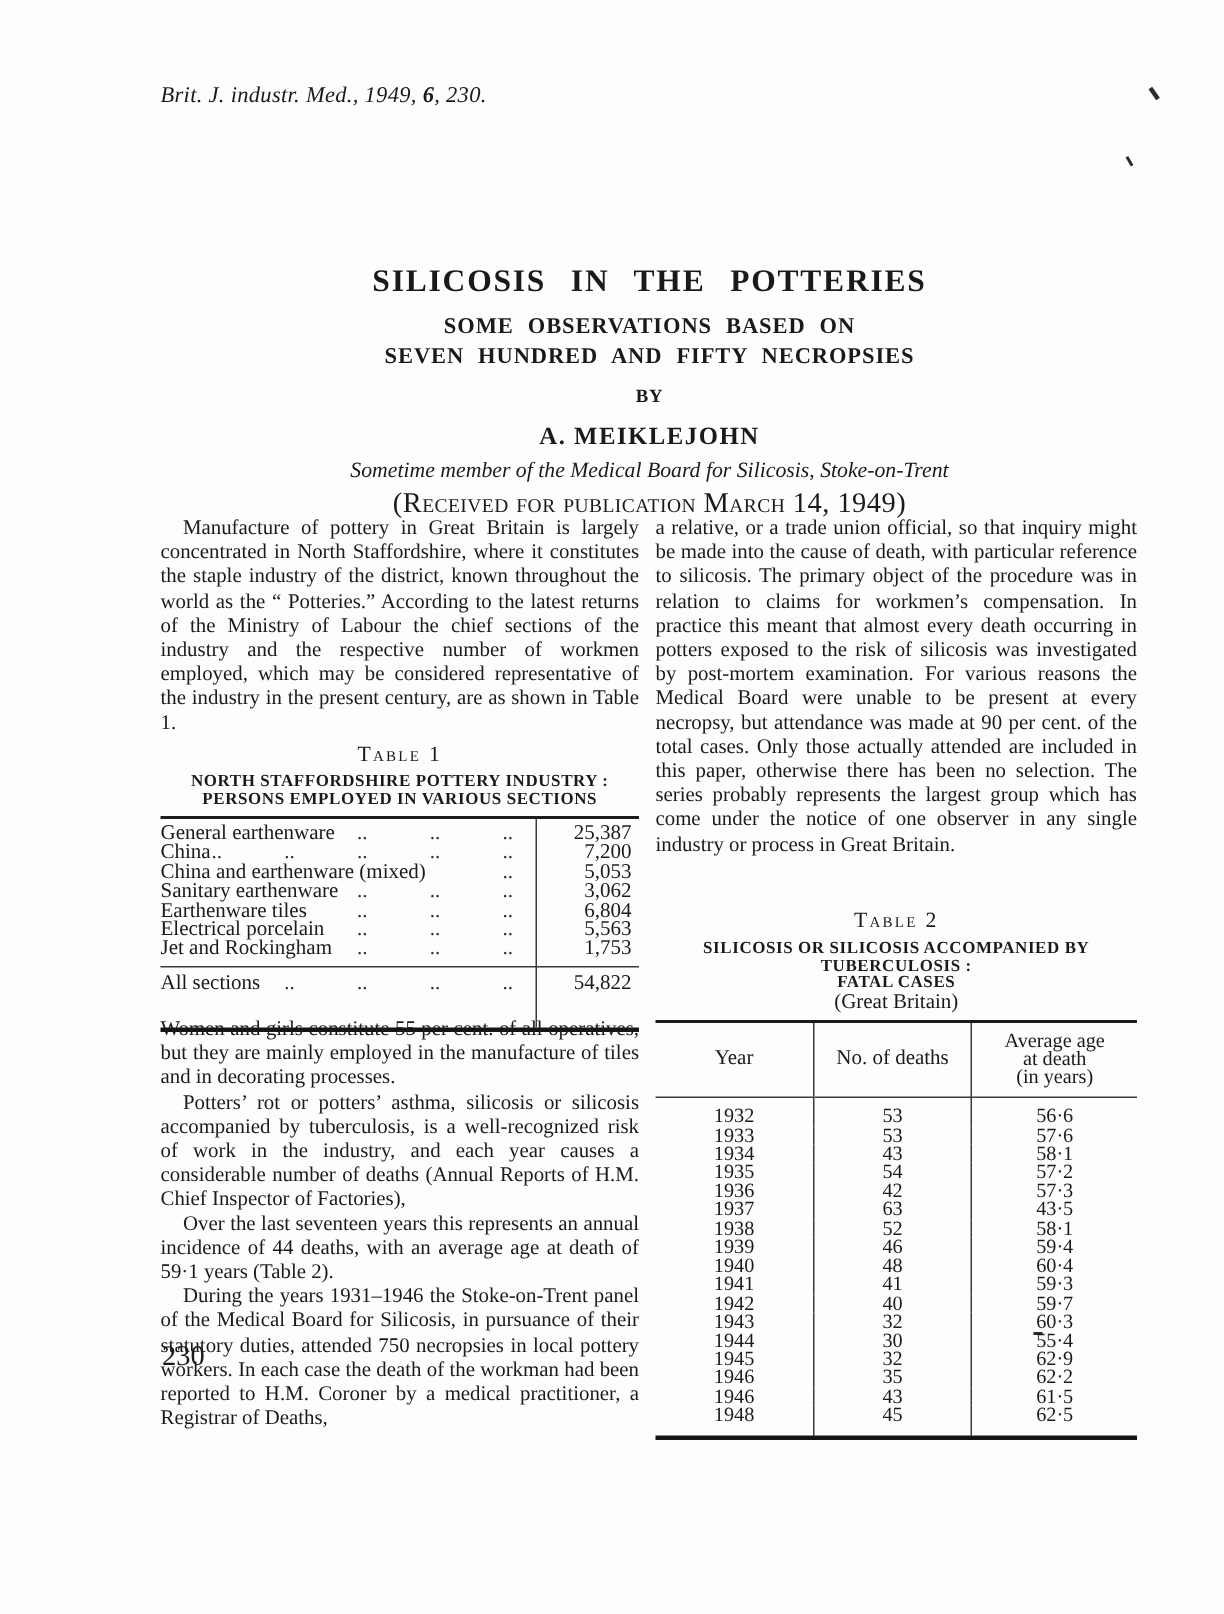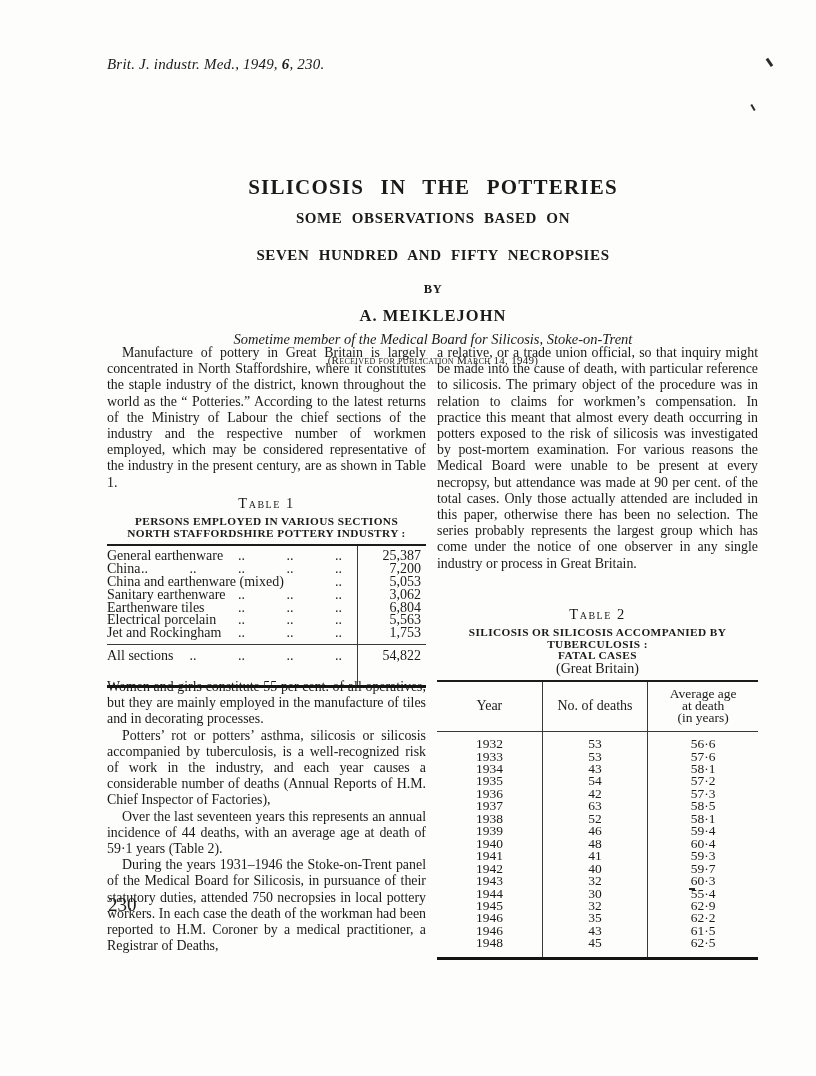--- a/index.html
+++ b/index.html
@@ -23,27 +23,27 @@
   
   .title-block{
     position:absolute;left:83px;top:175px;width:700px;text-align:center;
   }
   .main-title{
     font-size:21px;font-weight:bold;letter-spacing:1.2px;word-spacing:10px;
     line-height:24px;margin:0;
   }
   .subtitle{
     font-size:15px;font-weight:bold;letter-spacing:.6px;word-spacing:5px;
-    line-height:20px;margin:17px;
+    line-height:20px;margin:0;
   }
   .subtitle.first{margin-top:9px;}
   .by-line{font-size:12.5px;font-weight:bold;margin-top:9px;line-height:15px;letter-spacing:.5px;}
   .author{font-size:16.5px;font-weight:bold;letter-spacing:1px;margin-top:8px;line-height:21px;}
   .affiliation{font-size:14.5px;font-style:italic;margin-top:4px;line-height:19px;}
-  .received{font-size:11px;font-variant:small-caps;margin-top:3px;line-height:17px;letter-spacing:.3px;}
+  .received{font-size:19px;font-variant:small-caps;margin-top:3px;line-height:17px;letter-spacing:.3px;}
 
   
   .col{
     position:absolute;width:319px;
     font-size:13.9px;line-height:16.2px;
     text-align:justify;
   }
   .col p{margin:0;}
   .col p.indent{text-indent:15px;}
   #left-col-top{left:107px;top:345px;}
@@ -128,22 +128,22 @@
     <div class="affiliation">Sometime member of the Medical Board for Silicosis, Stoke-on-Trent</div>
     <div class="received">(Received for publication March 14, 1949)</div>
   </div>
 
   <div class="col" id="left-col-top">
     <p class="indent">Manufacture of pottery in Great Britain is largely concentrated in North Staffordshire, where it constitutes the staple industry of the district, known throughout the world as the “ Potteries.” According to the latest returns of the Ministry of Labour the chief sections of the industry and the respective number of workmen employed, which may be considered representative of the industry in the present century, are as shown in Table 1.</p>
   </div>
 
   <div class="table1-block">
     <div class="tbl-caption">Table 1</div>
+    <div class="tbl-head">NORTH STAFFORDSHIRE POTTERY INDUSTRY :</div>
     <div class="tbl-head">PERSONS EMPLOYED IN VARIOUS SECTIONS</div>
-    <div class="tbl-head">NORTH STAFFORDSHIRE POTTERY INDUSTRY :</div>
     <div class="t1">
       <div class="t1-vrule"></div>
       <div class="t1-row">
         <span class="t1-lbl">General earthenware</span>
           <span class="t1-dots">.. .. ..</span>
           <span class="t1-val">25,387</span>
       </div>
       <div class="t1-row">
         <span class="t1-lbl">China</span>
           <span class="t1-dots">.. .. .. .. ..</span>
@@ -233,21 +233,21 @@
             <td class="c3">57·2</td>
           </tr>
         <tr>
             <td class="c1">1936</td>
             <td class="c2">42</td>
             <td class="c3">57·3</td>
           </tr>
         <tr>
             <td class="c1">1937</td>
             <td class="c2">63</td>
-            <td class="c3">58·5</td>
+            <td class="c3">43·5</td>
           </tr>
         <tr>
             <td class="c1">1938</td>
             <td class="c2">52</td>
             <td class="c3">58·1</td>
           </tr>
         <tr>
             <td class="c1">1939</td>
             <td class="c2">46</td>
             <td class="c3">59·4</td>

